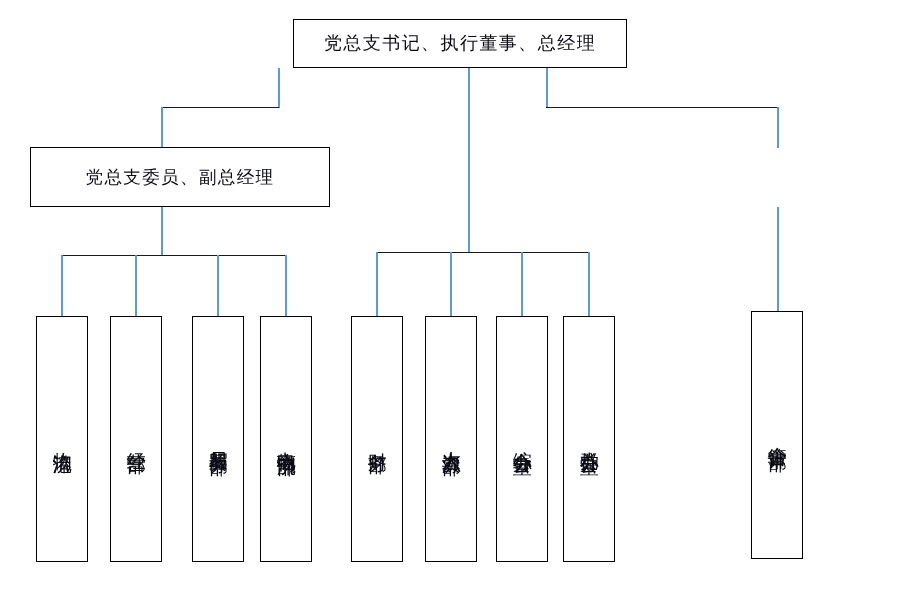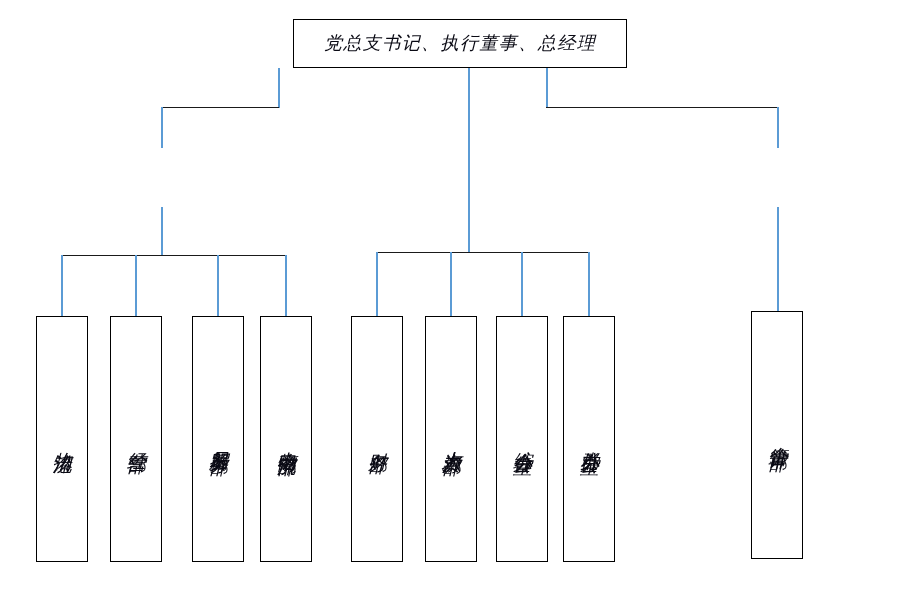--- a/index.html
+++ b/index.html
@@ -10,21 +10,20 @@
   body {
     font-family: "Liberation Serif", "DejaVu Serif", serif;
     color: #000000;
   }
   #chart-canvas {
     position: relative;
     width: 909px;
     height: 592px;
     background: #ffffff;
     overflow: hidden;
-    font-style: italic;
   }
 
   
   .node {
     position: absolute;
     box-sizing: border-box;
     border: 1.4px solid #000000;
     background: #ffffff;
     display: flex;
     align-items: center;
@@ -106,20 +105,23 @@
   <div class="conn v" style="left:450px; top:252px; height:64px;"></div>
   <div class="conn v" style="left:521px; top:252px; height:64px;"></div>
   <div class="conn v" style="left:588px; top:252px; height:64px;"></div>
 
   <div class="conn v" style="left:777px; top:207px; height:104px;"></div>
 
   <div class="node horiz tier1" style="left:293px; top:19px; width:334px; height:49px;">
     <span class="node-label">党总支书记、执行董事、总经理</span>
   </div>
 
+  <div class="node horiz" style="left:30px; top:147px; width:300px; height:60px;">
+    <span class="node-label">党总支委员、副总经理</span>
+  </div>
 
 
   <div class="node vert" style="left:36px; top:316px; width:52px; height:246px;">
     <span class="node-label">物流港</span>
   </div>
 
   <div class="node vert" style="left:110px; top:316px; width:52px; height:246px;">
     <span class="node-label">经营部</span>
   </div>
 

